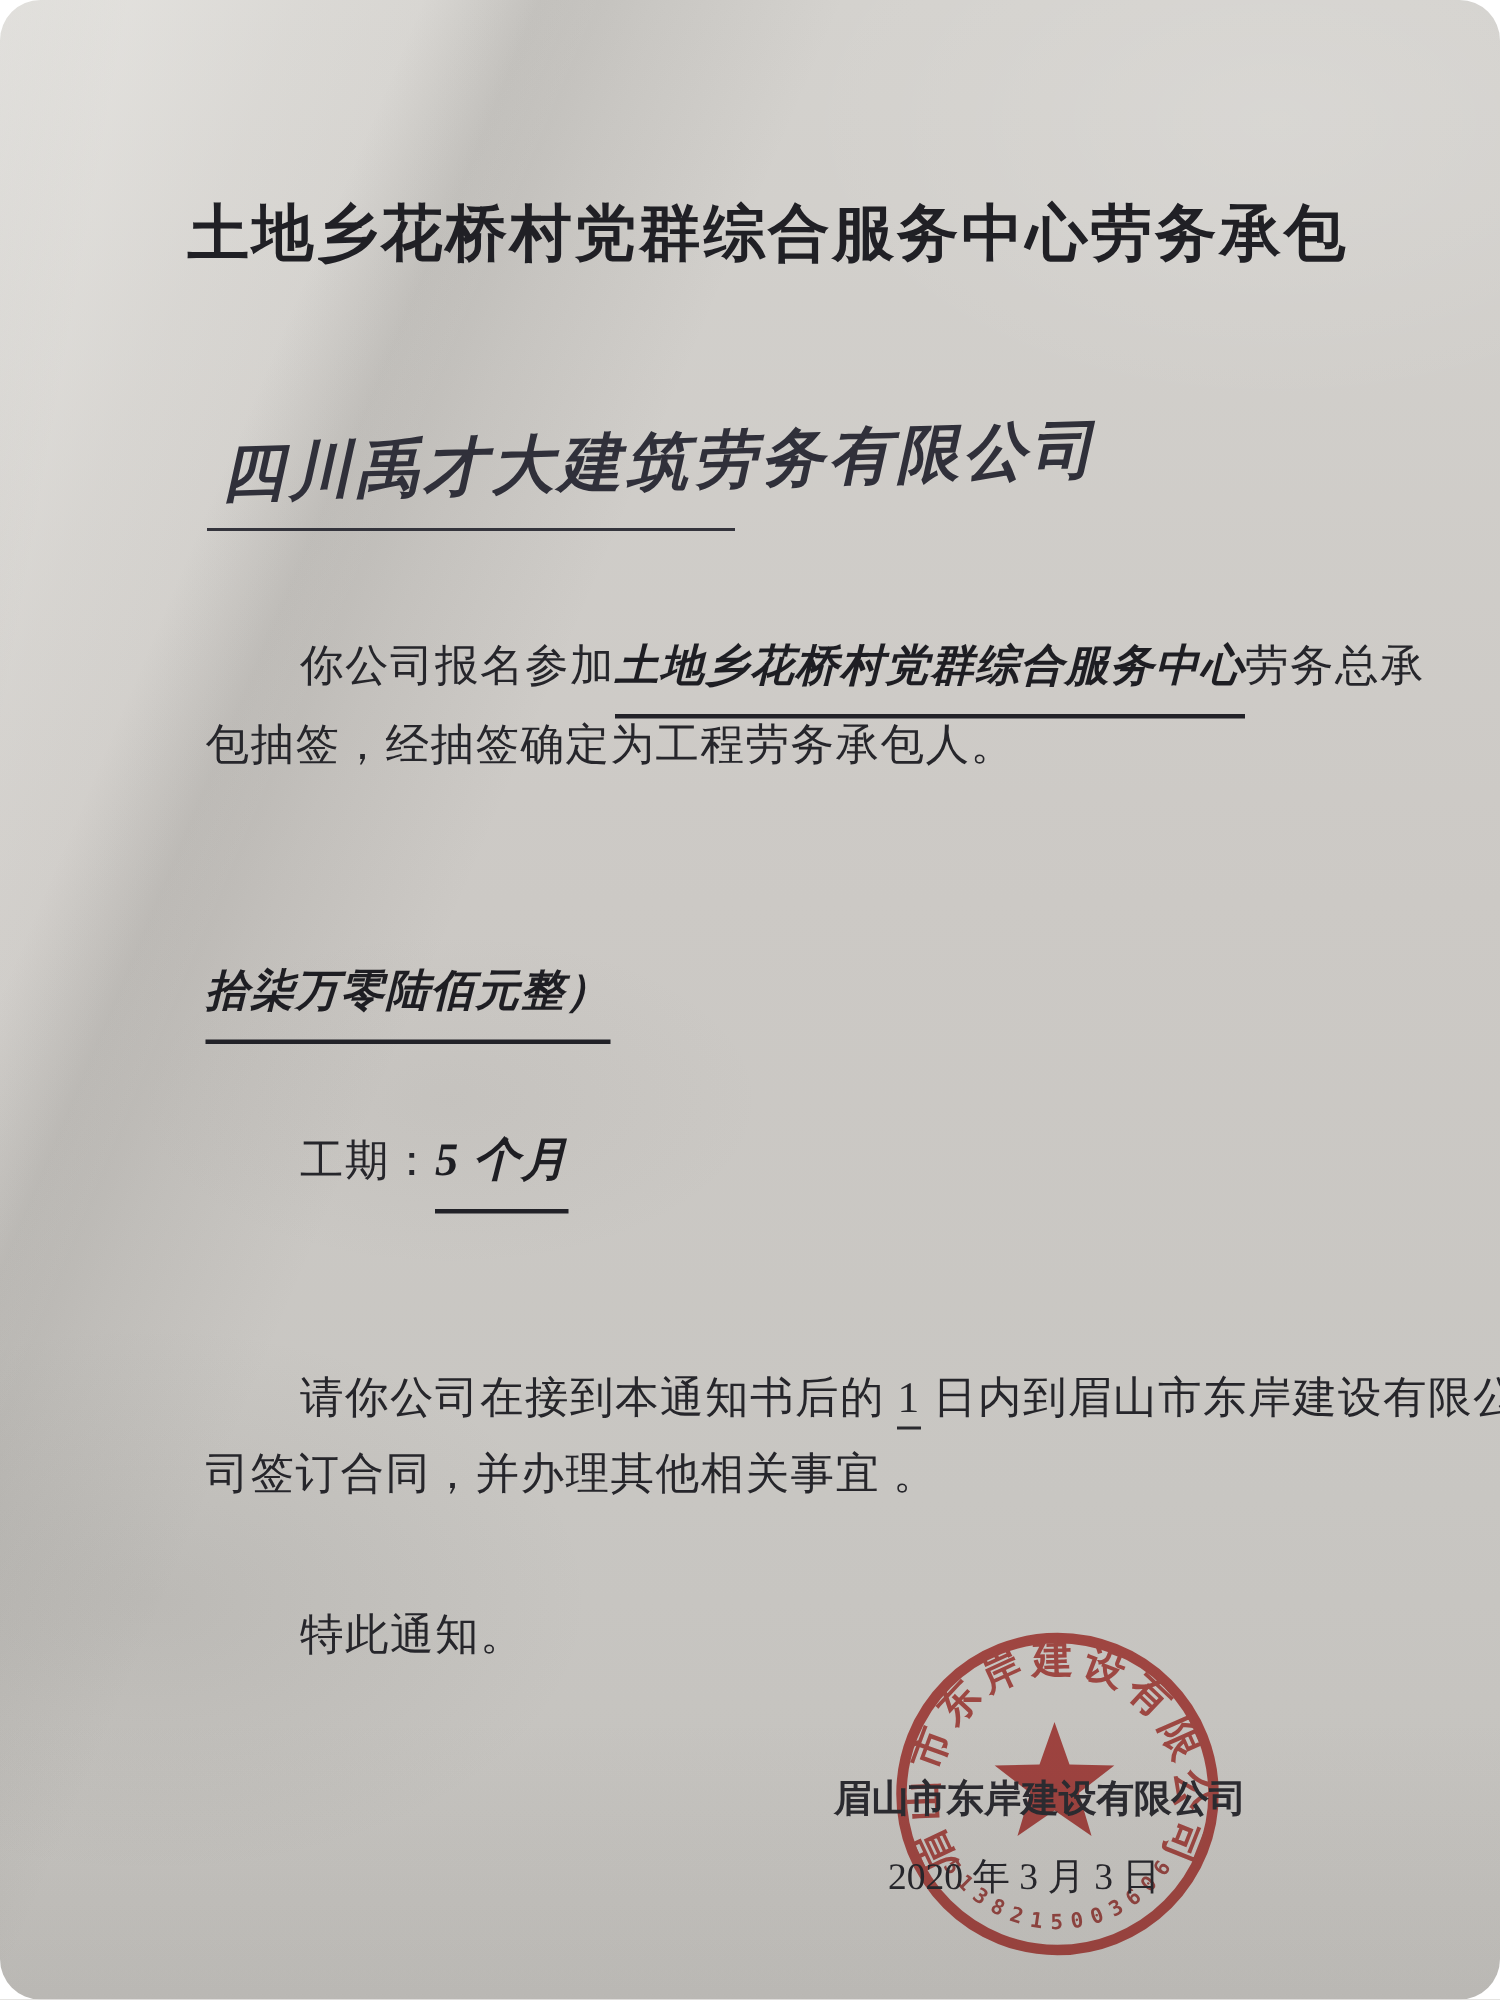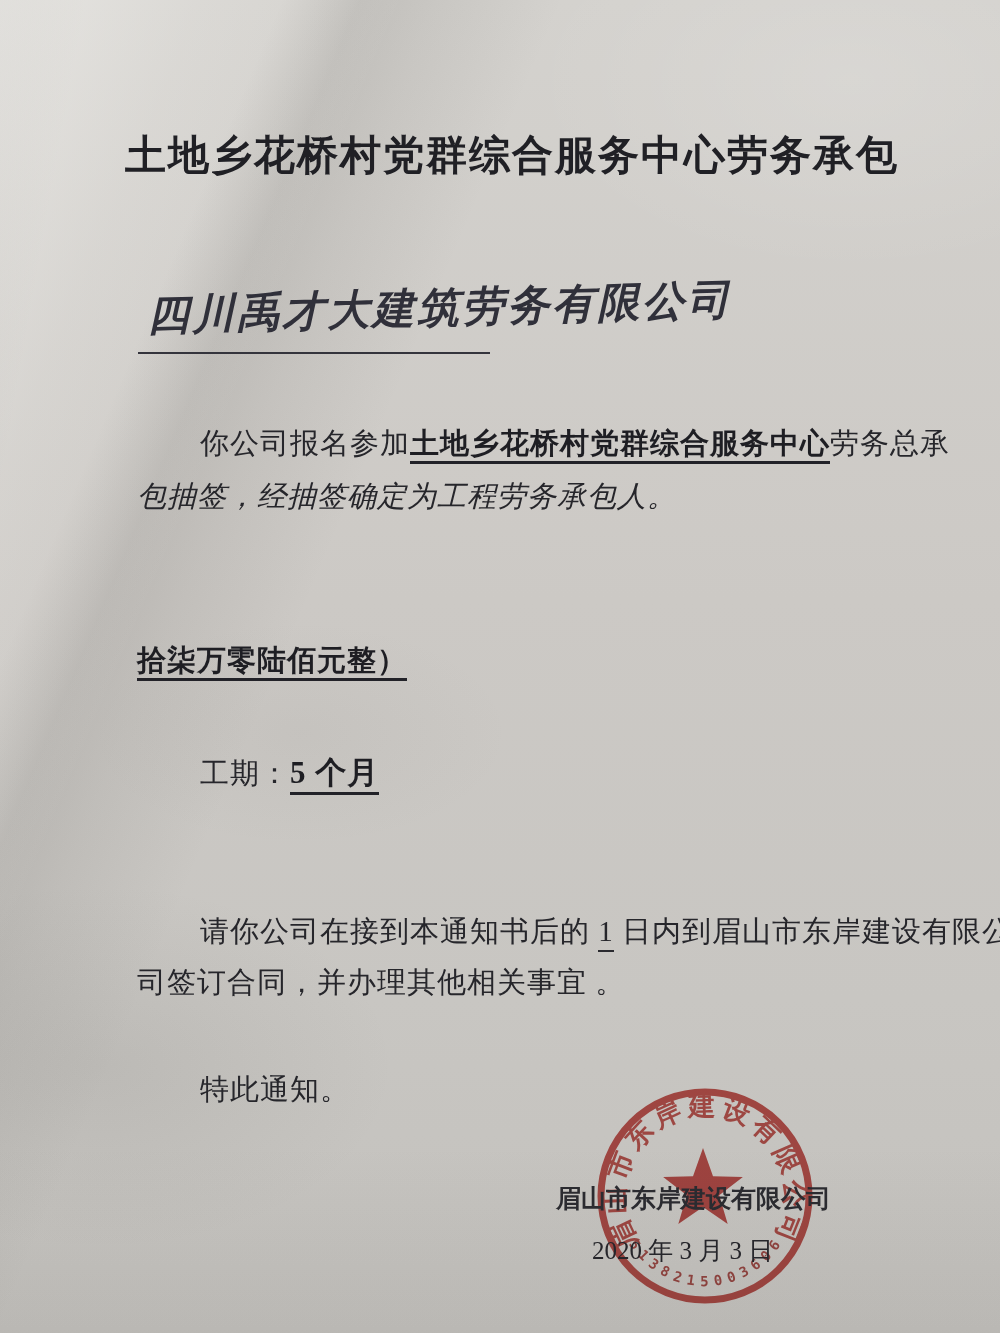--- a/index.html
+++ b/index.html
@@ -14,20 +14,21 @@
     background-color: #cac8c4;
     background-image:
       radial-gradient(ellipse 500px 300px at 85% 6%, rgba(255,255,255,0.13), transparent 65%),
       linear-gradient(113deg, rgba(245,244,241,0.55) 0%, rgba(245,244,241,0.20) 13%, rgba(245,244,241,0.0) 26%),
       linear-gradient(113deg, transparent 18%, rgba(92,90,86,0.16) 23%, rgba(92,90,86,0.09) 28%, transparent 36%),
       linear-gradient(100deg, rgba(120,118,114,0.12) 0%, transparent 7%),
       radial-gradient(ellipse 420px 260px at 10% 80%, rgba(96,94,90,0.11), transparent 70%),
       radial-gradient(ellipse 300px 160px at 30% 55%, rgba(110,108,104,0.06), transparent 70%),
       linear-gradient(0deg, rgba(105,103,99,0.10) 0%, transparent 14%),
       linear-gradient(180deg, #d4d2ce 0%, #ccc9c5 45%, #c8c6c2 75%, #c3c1bd 100%);
+    border-radius: 27px;
   }
 
   .line {
     position: absolute;
     white-space: nowrap;
     color: #26262b;
     font-size: 29px;
     letter-spacing: 1px;
   }
 
@@ -50,21 +51,21 @@
     transform: rotate(-1.6deg);
     transform-origin: left bottom;
   }
   .hand-rule {
     position: absolute;
     border-top: 2px solid #34343c;
   }
 
   .bold { font-weight: bold; color: #1e1e23; }
   .u2 { border-bottom: 2px solid #2a2a2f; padding-bottom: 3px; }
-  .u3 { border-bottom: 3px solid #222228; padding-bottom: 2px; }
+  .u3 { border-bottom: 3px solid #222228; padding-bottom: 16px; font-style: italic; }
 
   .sign { font-weight: bold; color: #2b2b30; }
 
   .seal {
     position: absolute;
     left: 583px;
     top: 1072px;
     width: 245px;
     height: 261px;
     opacity: 0.88;
@@ -79,21 +80,21 @@
 <div class="sheet">
 
   <div class="line title-line" style="top:128px; transform: translateX(12px);">土地乡花桥村党群综合服务中心劳务承包</div>
 
   <div class="line hand" style="left:148px; top:288px;">四川禹才大建筑劳务有限公司</div>
   <div class="hand-rule" style="left:138px; top:352px; width:352px;"></div>
 
   <div class="line" style="left:200px; top:424px;">
     <span>你公司报名参加</span><span class="bold u3">土地乡花桥村党群综合服务中心</span><span>劳务总承</span>
   </div>
-  <div class="line" style="left:137px; top:477px;font-style:italic;">包抽签，经抽签确定为工程劳务承包人。</div>
+  <div class="line" style="left:137px; top:477px;">包抽签，经抽签确定为工程劳务承包人。</div>
 
   <div class="line" style="left:137px; top:641px;">
     <span class="bold u3">拾柒万零陆佰元整）</span>
   </div>
 
   <div class="line" style="left:200px; top:752px;">
     <span>工期：</span><span class="bold u3" style="font-size:31px;">5 个月</span>
   </div>
 
   <div class="line" style="left:200px; top:912px;">

